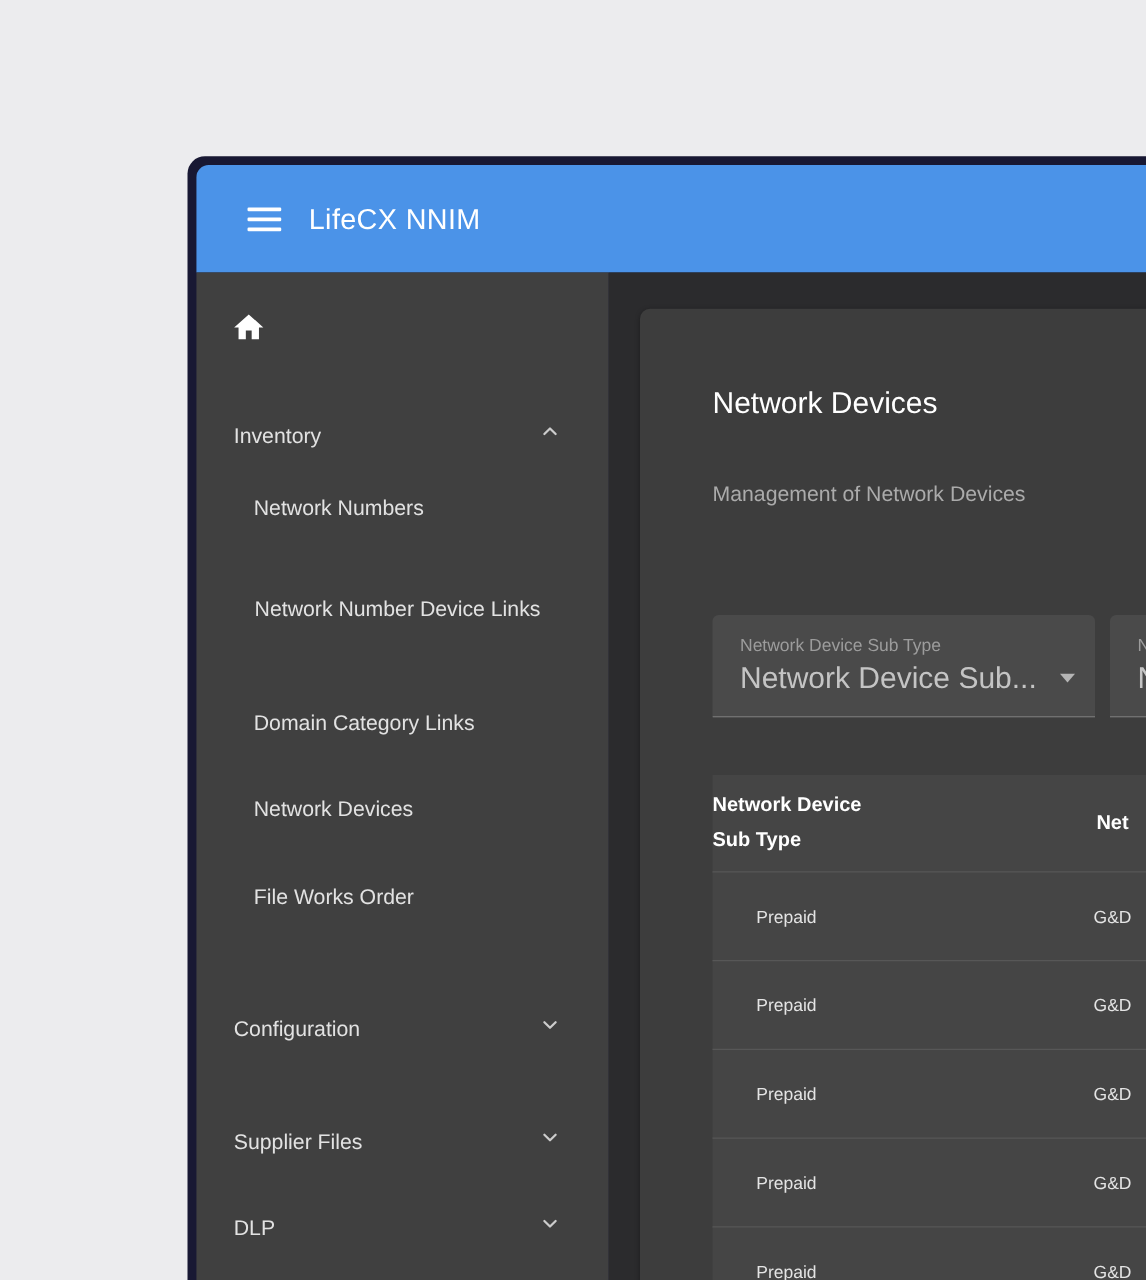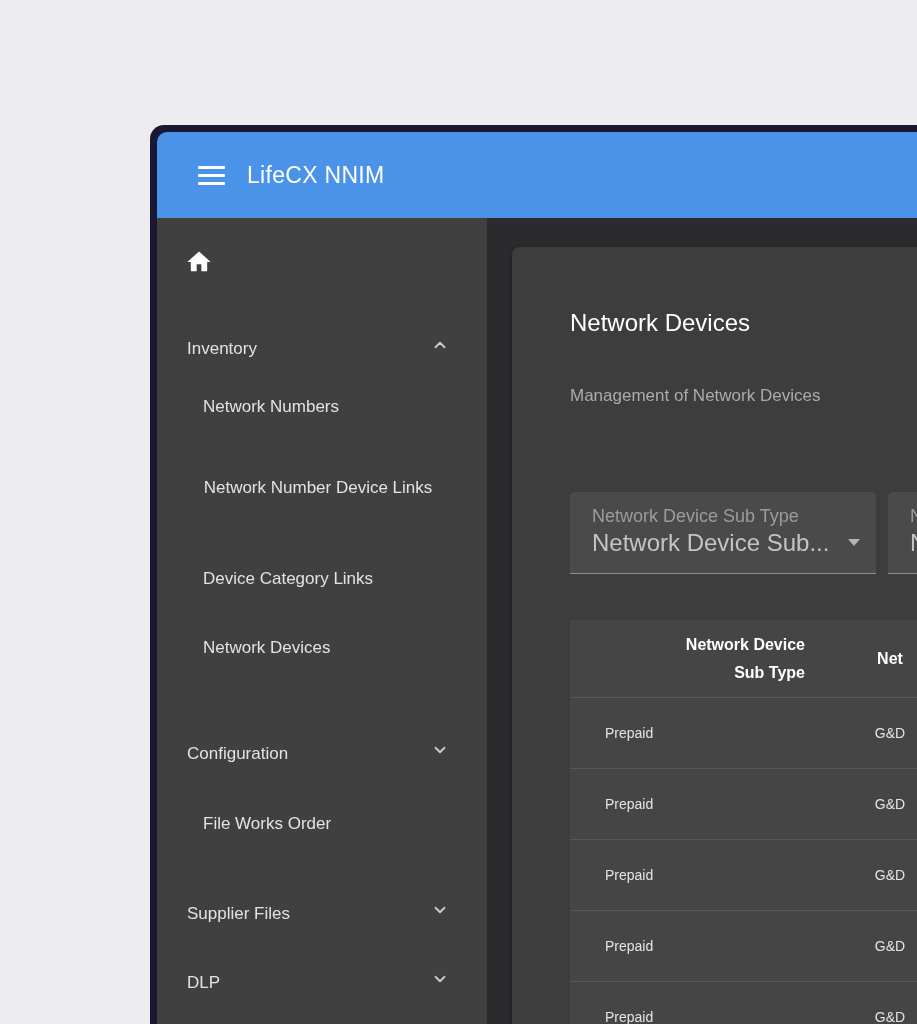--- a/index.html
+++ b/index.html
@@ -74,33 +74,33 @@
     position: relative;
     height: 82px;
     background: #4a4a4a;
     border-radius: 5px 5px 0 0;
     border-bottom: 1px solid #8f8f8f;
     padding: 14px 0 0 22px;
     cursor: pointer;
   }
   .select.dd1 { width: 306px; }
   .select.dd2 { flex: 1; margin-left: 12px; border-radius: 5px 5px 0 0; }
-  .select-label { color: #9c9c9c; font-size: 18px; line-height: 20px; }
+  .select-label { color: #9c9c9c; font-size: 14px; line-height: 20px; }
   .select-value { color: #c4c4c4; font-size: 24px; line-height: 26px; margin-top: 4px; white-space: nowrap; }
   .dd-arrow {
     position: absolute; right: 16px; top: 47px;
     width: 0; height: 0;
     border-left: 6px solid transparent;
     border-right: 6px solid transparent;
     border-top: 7px solid #b5b5b5;
   }
   
   .table { margin-top: 46px; width: 405px; background: #454545; }
   .thead { display: flex; height: 77px; align-items: center; }
-  .th { color: #ffffff; font-size: 16px; font-weight: bold; text-align: right; line-height: 28px; }
+  .th { color: #ffffff; font-size: 16px; font-weight: bold; text-align: left; line-height: 28px; }
   .col1 { width: 235px; flex: 0 0 235px; }
   .col2 { flex: 1; text-align: center; }
   .trow { display: flex; height: 71px; align-items: center; border-top: 1px solid #575757; cursor: pointer; }
   .td { color: #e4e4e4; font-size: 14px; }
   .td.col1 { text-align: left; padding-left: 35px; }
 </style>
 </head>
 <body>
 
 <div class="window">
@@ -135,38 +135,38 @@
 
         <div class="nav-item sub" style="margin-top:24px;">
           <span class="nav-label">Network Numbers</span>
         </div>
 
         <div class="nav-item sub wrap2" style="margin-top:50px;text-align:center;">
           <span class="nav-label">Network Number Device Links</span>
         </div>
 
         <div class="nav-item sub" style="margin-top:31px;">
-          <span class="nav-label">Device Category Links</span>
+          <span class="nav-label">Domain Category Links</span>
         </div>
 
         <div class="nav-item sub" style="margin-top:35px;">
           <span class="nav-label">Network Devices</span>
         </div>
 
+        <div class="nav-item sub" style="margin-top:36px;">
+          <span class="nav-label">File Works Order</span>
+        </div>
+
         <div class="nav-item" style="margin-top:72px;">
           <span class="nav-label">Configuration</span>
           <span class="chev">
             <svg viewBox="0 0 24 24" width="18" height="18">
                 <polyline points="6,9 12,15 18,9" fill="none" stroke="#cccccc" stroke-width="2.4" stroke-linecap="round" stroke-linejoin="round"></polyline>
               </svg>
           </span>
-        </div>
-
-        <div class="nav-item sub" style="margin-top:36px;">
-          <span class="nav-label">File Works Order</span>
         </div>
 
         <div class="nav-item" style="margin-top:56px;">
           <span class="nav-label">Supplier Files</span>
           <span class="chev">
             <svg viewBox="0 0 24 24" width="18" height="18">
                 <polyline points="6,9 12,15 18,9" fill="none" stroke="#cccccc" stroke-width="2.4" stroke-linecap="round" stroke-linejoin="round"></polyline>
               </svg>
           </span>
         </div>

